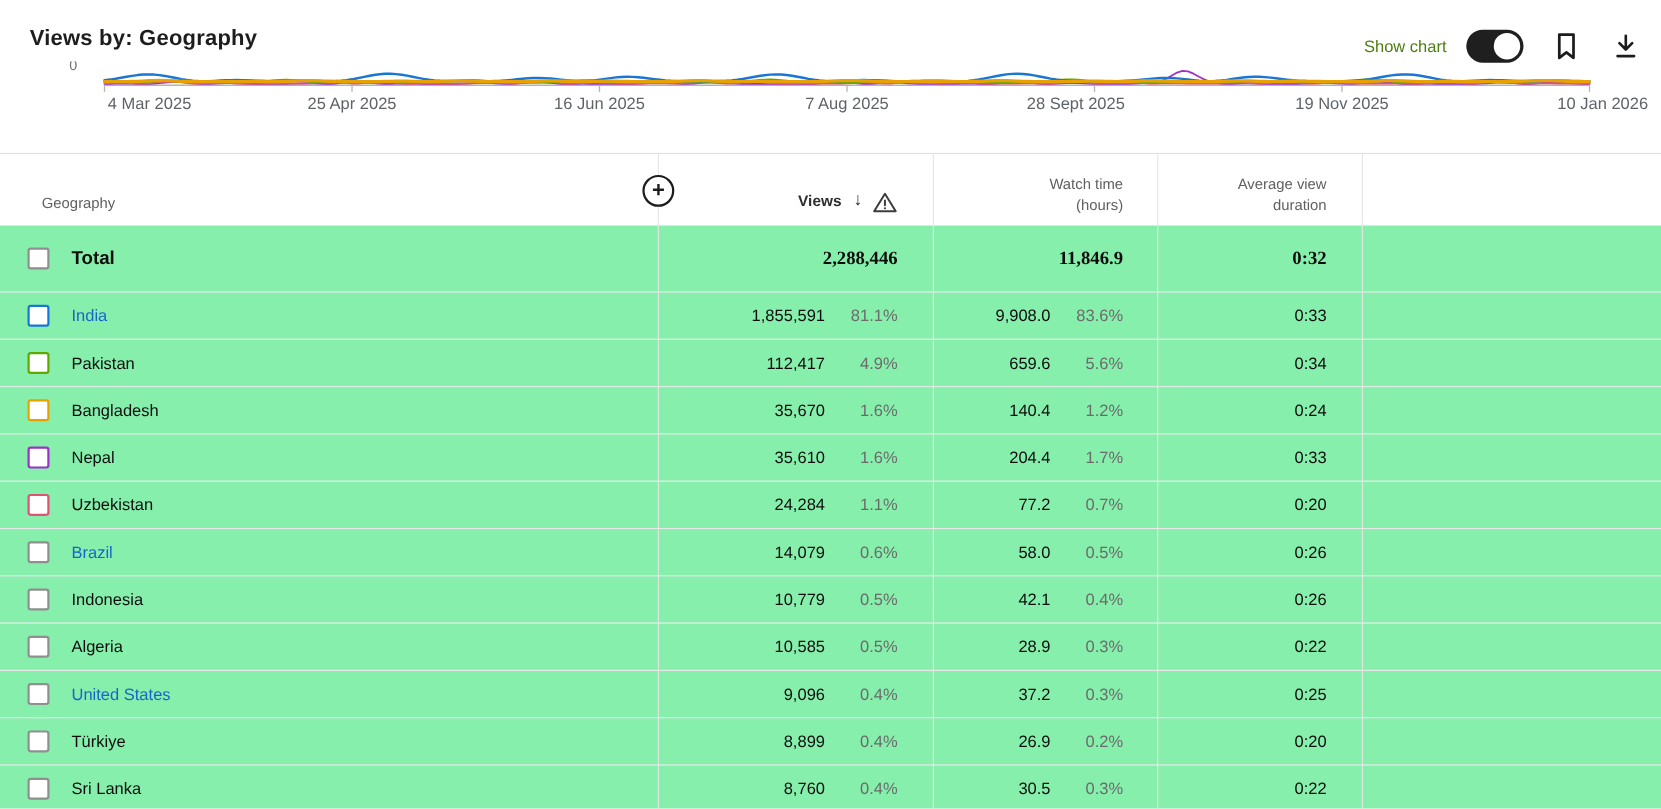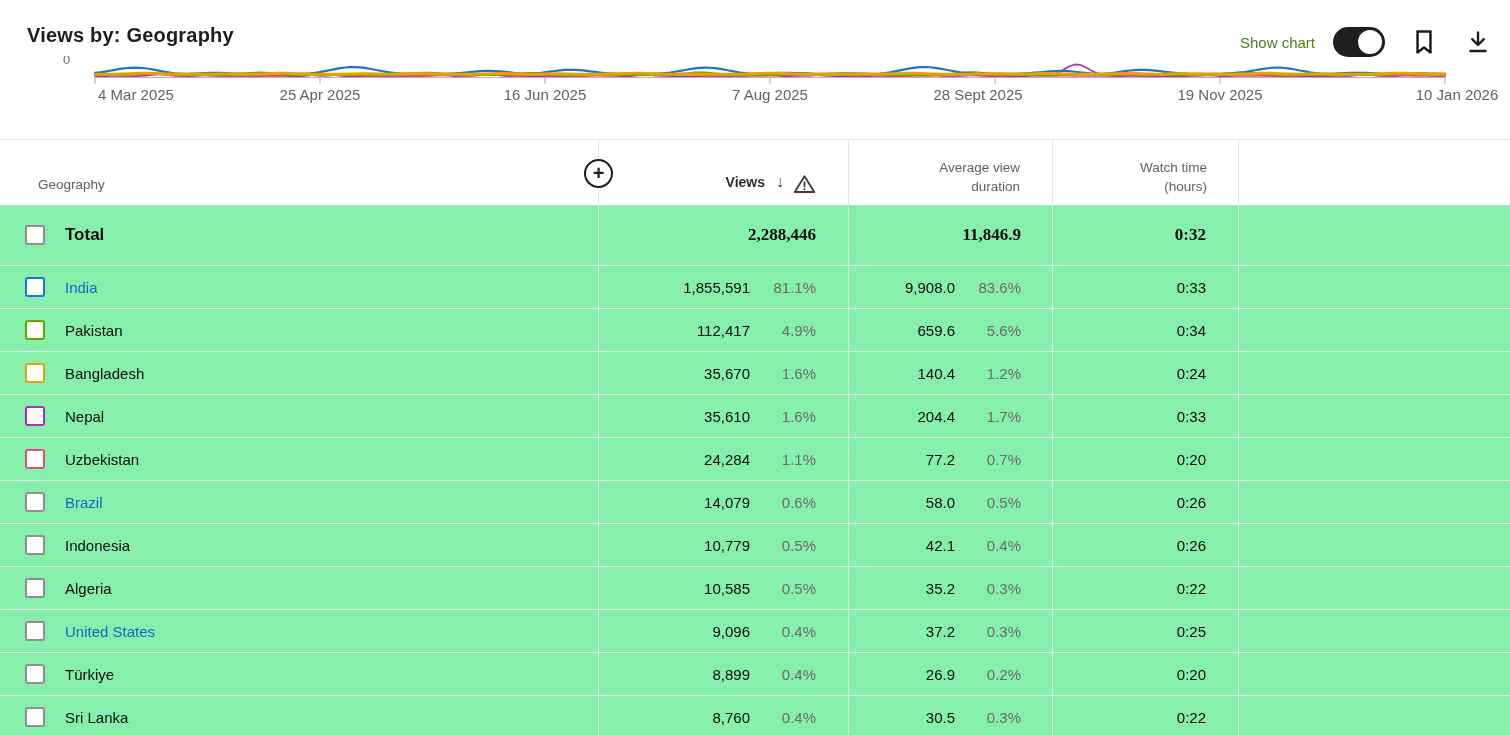--- a/index.html
+++ b/index.html
@@ -125,28 +125,28 @@
       <span class="views-word">Views</span>
       <span class="sort-arrow">↓</span>
       <span class="warn-icon">
         <svg width="23" height="20" viewBox="0 0 23 20">
             <path d="M11.5 2.2L21.3 18H1.7z" fill="none" stroke="#3c3c3c" stroke-width="1.8" stroke-linejoin="round"></path>
             <path d="M11.5 8.2v4.4" stroke="#3c3c3c" stroke-width="1.8" stroke-linecap="round"></path>
             <circle cx="11.5" cy="15.3" r="1" fill="#3c3c3c"></circle>
           </svg>
       </span>
     </div>
+    <div class="th-two-line th-watch">
+      <div>Watch time</div>
+        <div>(hours)</div>
+    </div>
     <div class="th-two-line th-avg">
       <div>Average view</div>
         <div>duration</div>
     </div>
-    <div class="th-two-line th-watch">
-      <div>Watch time</div>
-        <div>(hours)</div>
-    </div>
     <div></div>
   </div>
 
   <div class="grid-row t-row total-row">
     <div class="c-geo">
       <span class="cb"></span>
       <span class="geo-label">Total</span>
     </div>
     <div class="c-num">
         <span class="val">2,288,446</span>
@@ -297,21 +297,21 @@
   <div class="grid-row t-row">
     <div class="c-geo">
       <span class="cb"></span>
       <span class="geo-label">Algeria</span>
     </div>
     <div class="c-num">
       <span class="val">10,585</span>
       <span class="pct">0.5%</span>
     </div>
     <div class="c-num c-watch">
-      <span class="val">35.2</span>
+      <span class="val">28.9</span>
       <span class="pct">0.3%</span>
     </div>
     <div class="c-num">
       <span class="val">0:22</span>
     </div>
     <div></div>
   </div>
 
   <div class="grid-row t-row">
     <div class="c-geo">

